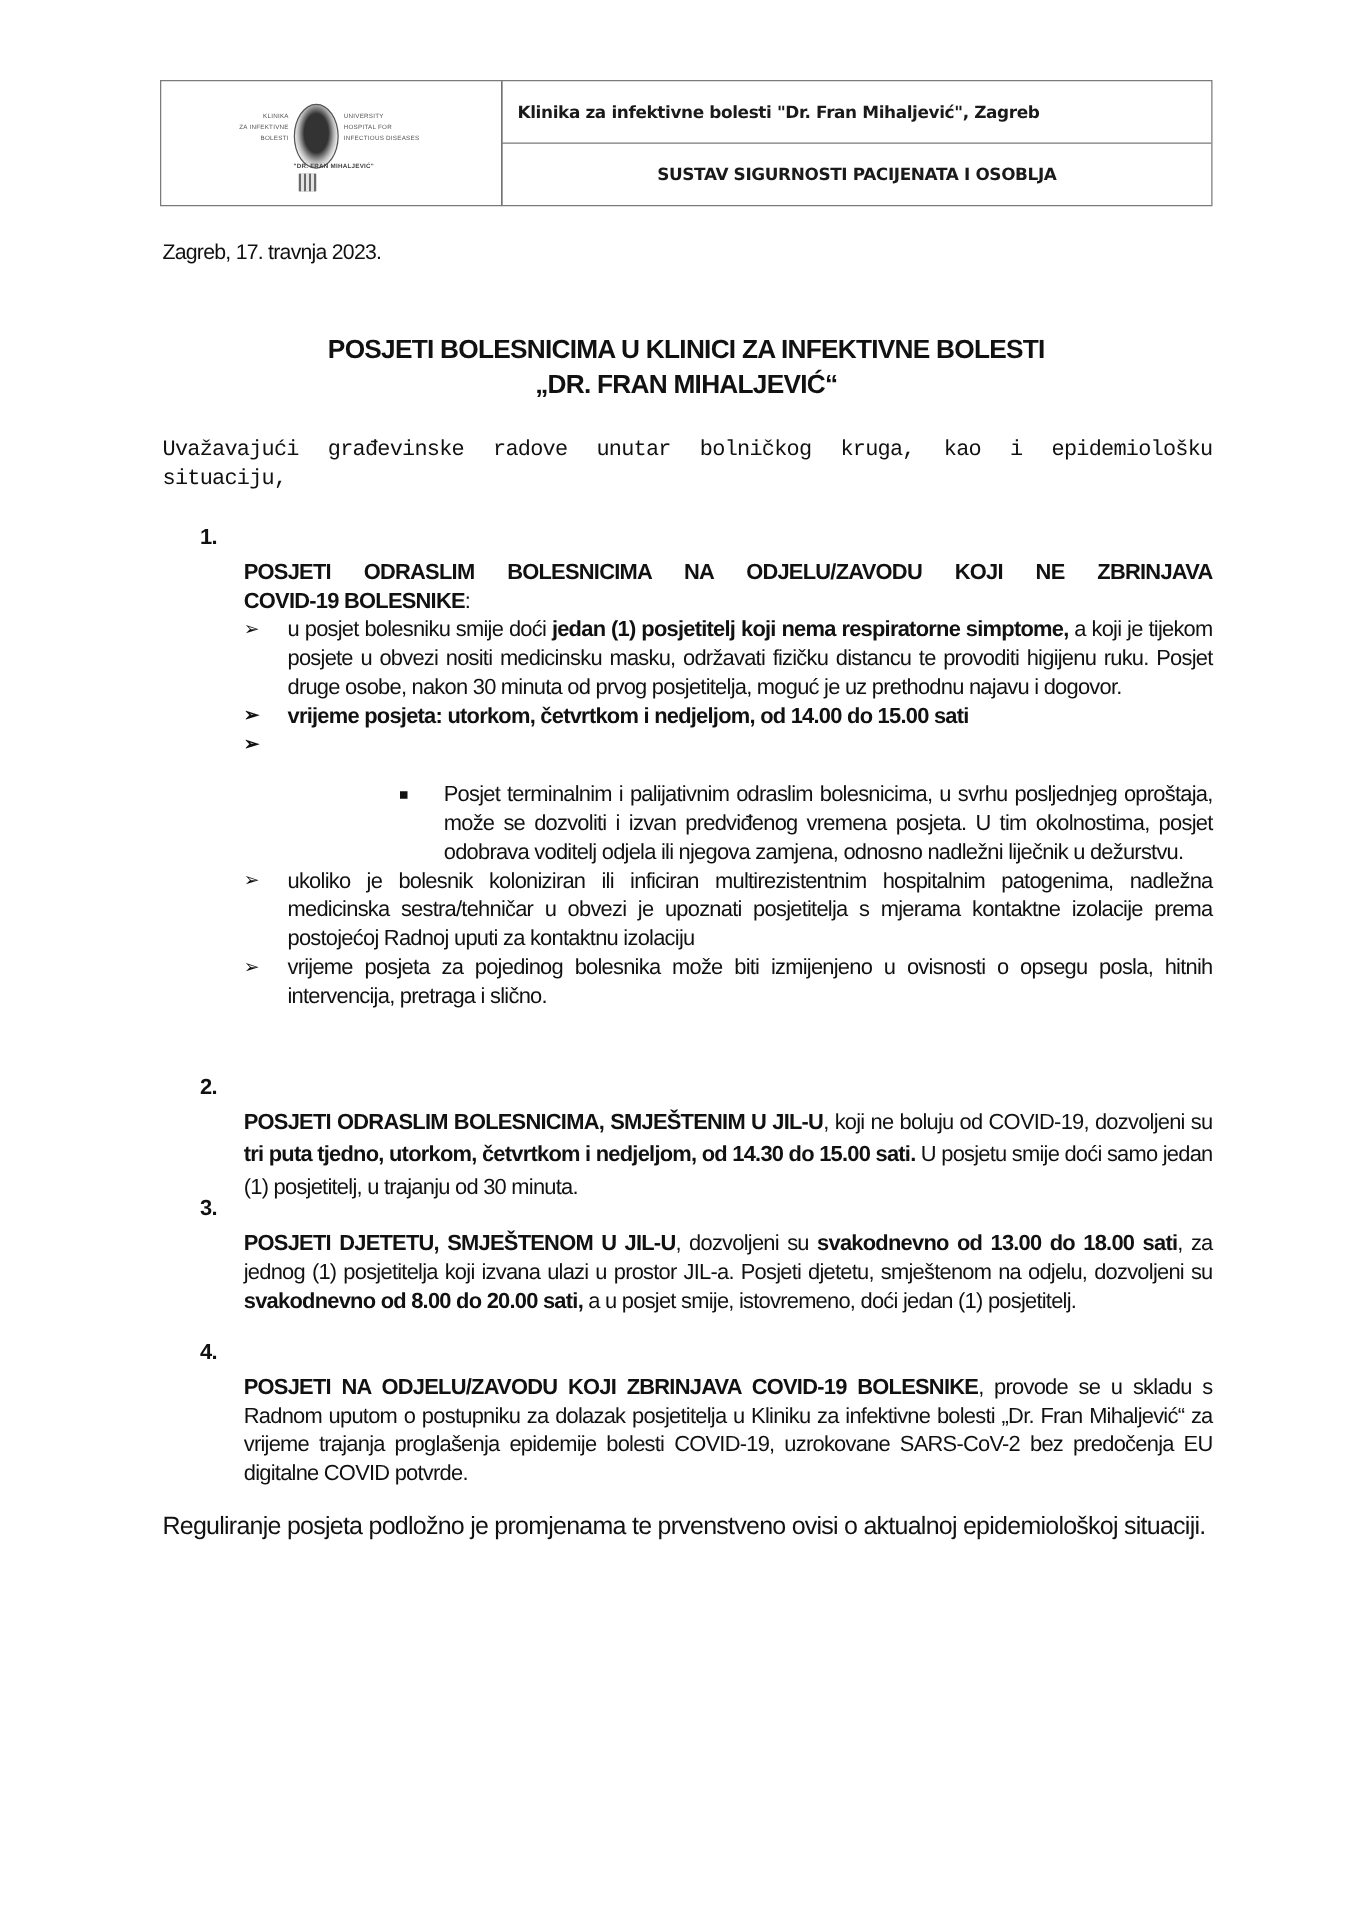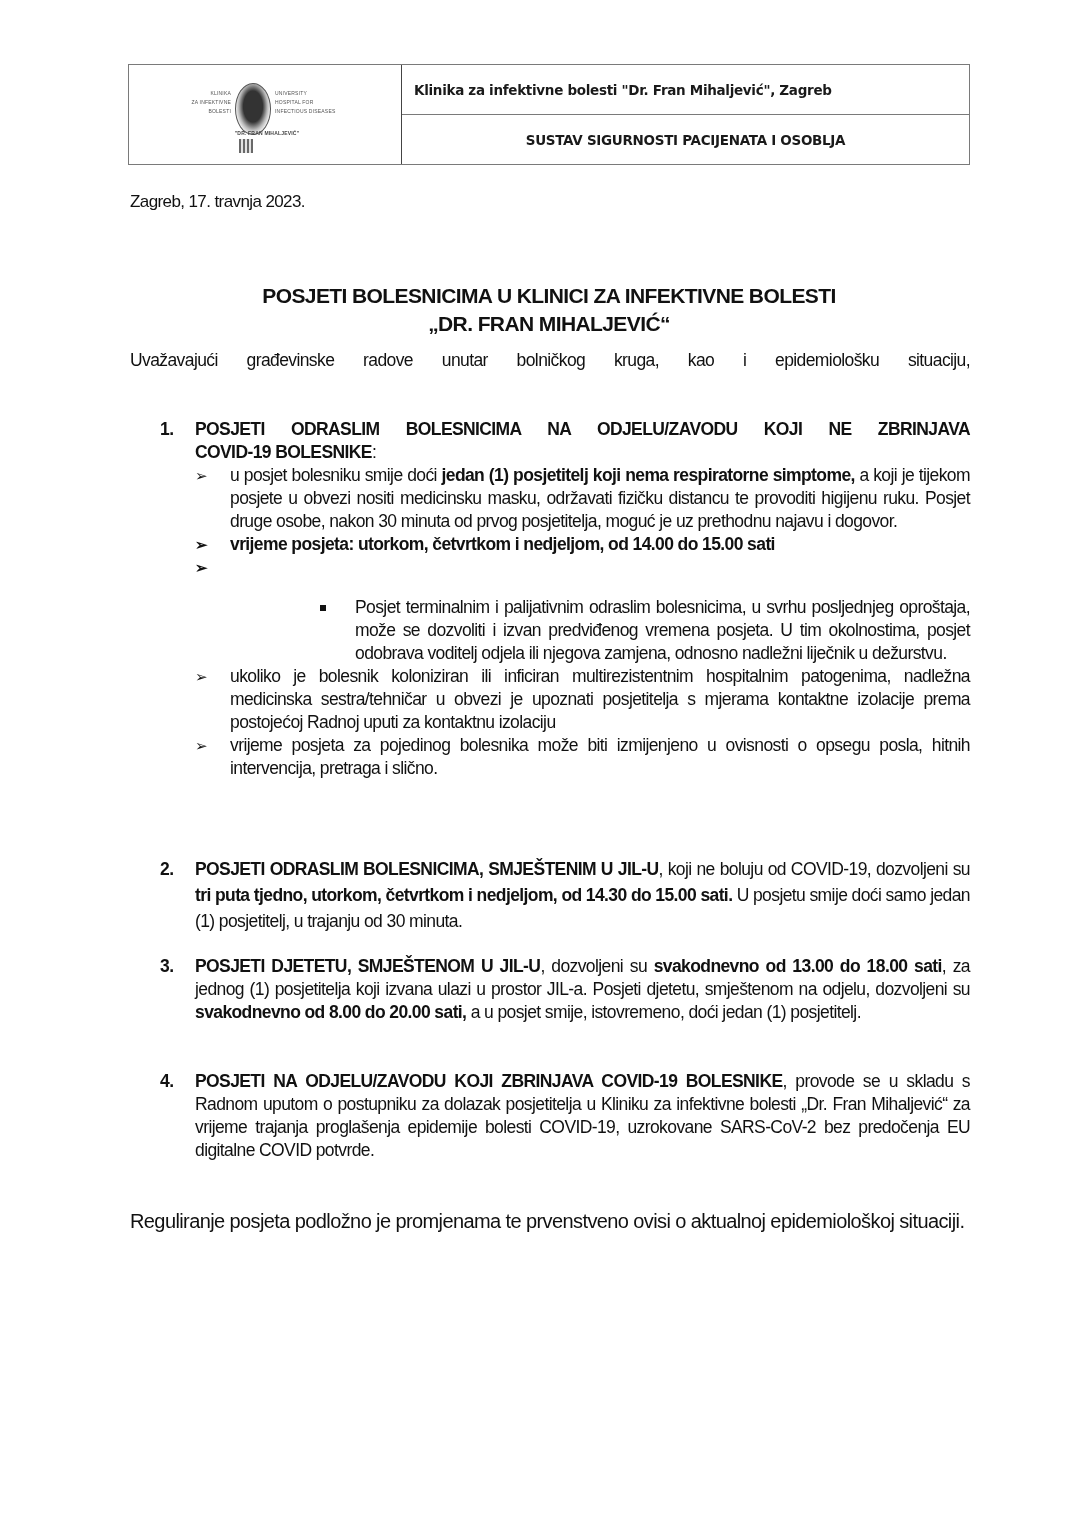--- a/index.html
+++ b/index.html
@@ -14,26 +14,26 @@
   .hdr-row { flex: 1; display: flex; align-items: center; font-family: "DejaVu Sans", sans-serif; font-weight: bold; font-size: 13.5px; letter-spacing: -0.3px; color: #1a1a1a; }
   .hdr-row.r1 { border-bottom: 1.5px solid #7a7a7a; padding-left: 12px; }
   .hdr-row.r2 { justify-content: center; }
 
   .logo-wrap { position: absolute; left: 18px; top: 14px; width: 240px; height: 78px; }
   .logo-oval { position: absolute; left: 88px; top: 4px; width: 34px; height: 50px; border: 1px solid #555; border-radius: 50%; background: radial-gradient(ellipse at 50% 45%, #333 0 40%, #bbb 60%, #fff 75%); }
   .logo-txt { position: absolute; font-family: "Liberation Sans", sans-serif; font-size: 5px; color: #555; line-height: 9px; letter-spacing: 0.2px; }
   .logo-qr { position: absolute; left: 92px; top: 60px; width: 14px; height: 14px; background: repeating-linear-gradient(90deg, #444 0 2px, #ddd 2px 4px), #444; opacity: 0.8; }
 
   .date { position: absolute; left: 130px; top: 192px; font-weight: normal; font-size: 17px; }
-  .title { position: absolute; left: 128px; width: 842px; top: 266px; text-align: center; font-weight: bold; font-size: 21px; line-height: 28px; margin-top: 16px; }
-  .intro { position: absolute; left: 130px; width: 840px; top: 349px; font-size: 17.5px; line-height: 23px; text-align: justify; }
+  .title { position: absolute; left: 128px; width: 842px; top: 266px; text-align: center; font-weight: bold; font-size: 21px; line-height: 28px; }
+  .intro { position: absolute; left: 130px; width: 840px; top: 349px; font-size: 17.5px; line-height: 23px; text-align: justify; font-family: Liberation Mono, monospace; }
 
   .sec { position: absolute; left: 160px; width: 810px; font-size: 17.5px; line-height: 23px; }
   .sec .num { position: absolute; left: 0; top: 0; font-weight: bold; }
-  .sec .body { margin-left: 35px; text-align: justify; }
+  .sec .body { margin-left: 35px; text-align: justify; margin-top: 28px; }
   .b { font-weight: bold; }
   .u { }
   .i { }
 
   .blist { margin: 0; padding: 0; list-style: none; margin-left: 35px; }
   .blist li { position: relative; padding-left: 35px; text-align: justify; }
   .blist li .arrow { position: absolute; left: 0; top: 0; font-size: 15px; }
   .sublist { list-style: none; padding: 0; margin: 0 0 0 160px; }
   .sublist li { position: relative; padding-left: 35px; text-align: justify; margin-top: 40px; }
   .sublist li .sq { position: absolute; left: 0; top: 9px; width: 6px; height: 6px; background: #111; }

